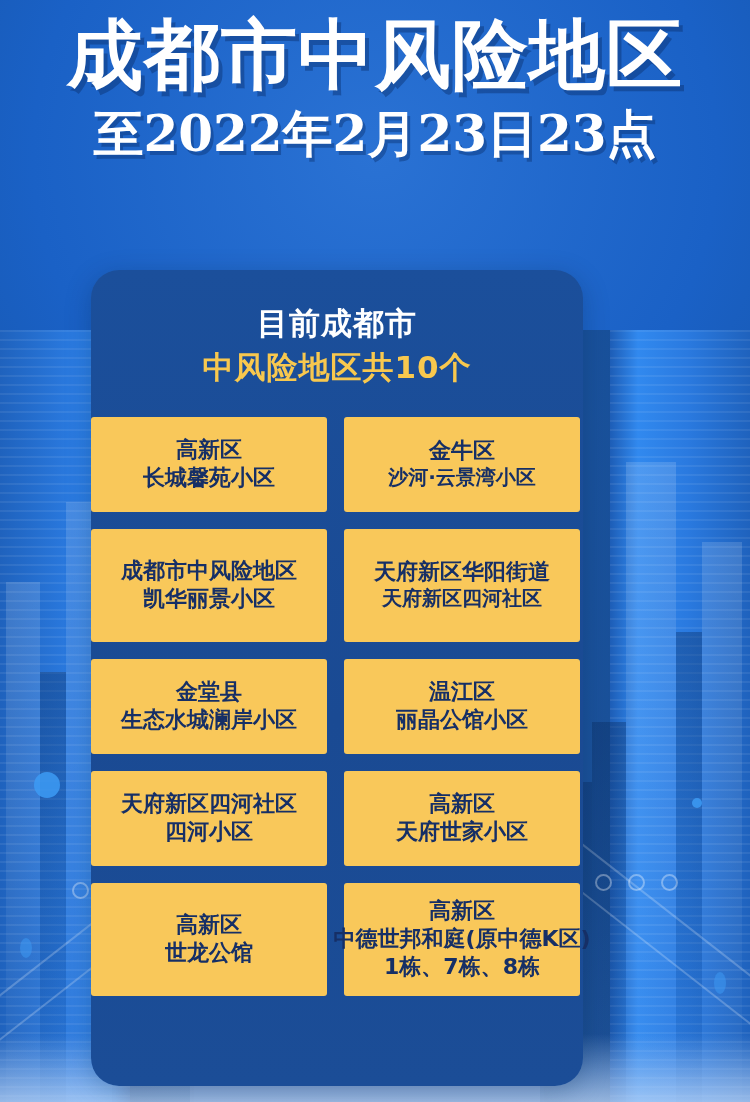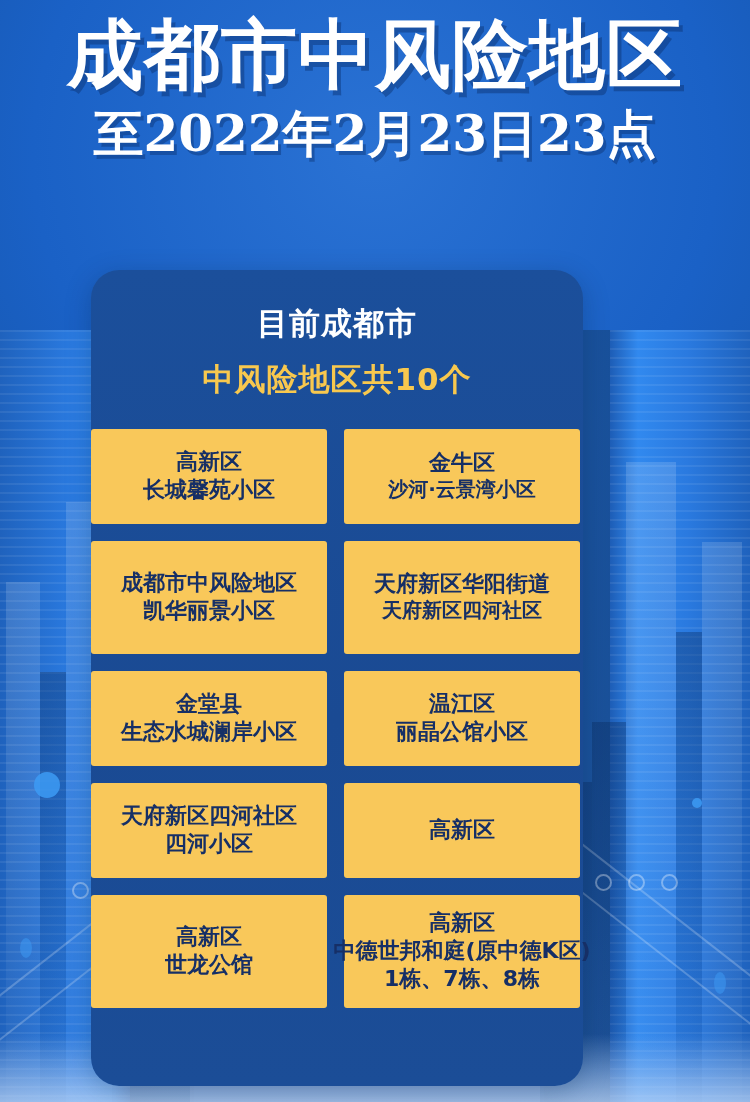--- a/index.html
+++ b/index.html
@@ -81,21 +81,21 @@
     background:linear-gradient(180deg,#1b4f9b 0%, #1a4a93 55%, #1b4d97 100%);
     border-radius:28px;
     z-index:5;
     box-shadow:0 6px 26px rgba(7,32,70,.28);
   }
   .panel-head{padding-top:34px;text-align:center;}
   .panel-head .l1{
     font-size:31px;font-weight:bold;color:#ffffff;letter-spacing:1px;line-height:1.25;
   }
   .panel-head .l2{
-    font-size:31px;font-weight:bold;color:#f8c84e;letter-spacing:1px;line-height:1.35;margin-top:16px;
+    font-size:31px;font-weight:bold;color:#f8c84e;letter-spacing:1px;line-height:1.35;margin-top:4px;
   }
 
   
   .grid{
     margin:28px auto 0 auto;
     width:498px;
     display:grid;
     grid-template-columns:236px 236px;
     column-gap:26px;
     row-gap:21px;
@@ -209,20 +209,21 @@
         <div class="ln s22">丽晶公馆小区</div>
       </div>
 
       <div class="card">
         <div class="ln s22">天府新区四河社区</div>
         <div class="ln s22">四河小区</div>
       </div>
 
       <div class="card">
         <div class="ln s22">高新区</div>
+        <div class="ln s22">天府世家小区</div>
       </div>
 
       <div class="card">
         <div class="ln s22">高新区</div>
         <div class="ln s22">世龙公馆</div>
       </div>
 
       <div class="card tall">
         <div class="ln s22">高新区</div>
         <div class="ln s17">中德世邦和庭(原中德K区)</div>

